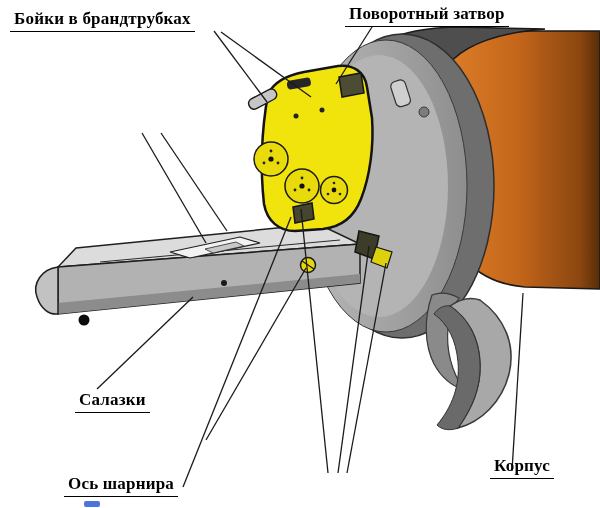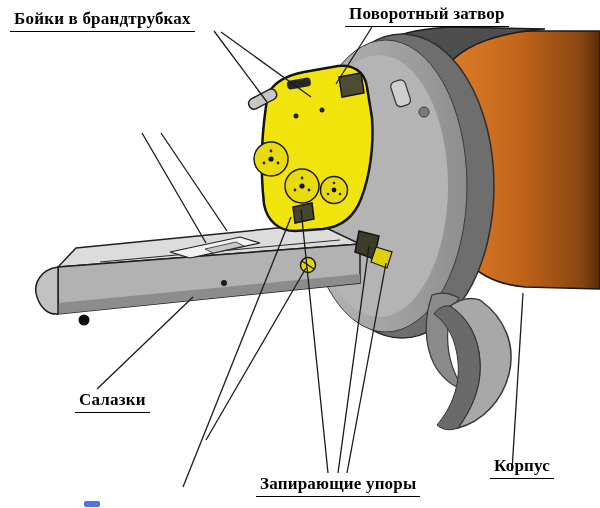--- a/index.html
+++ b/index.html
@@ -133,16 +133,16 @@
       <line x1="347" y1="473" x2="386" y2="263"></line>
       <line x1="512" y1="471" x2="523" y2="293"></line>
     </g>
 
     <rect x="84" y="501" width="16" height="6" rx="2" fill="#2f5bd6" opacity="0.85"></rect>
   </svg>
 
   <div class="lbl lbl-firing">Бойки в брандтрубках</div>
   <div class="lbl lbl-bolt">Поворотный затвор</div>
   <div class="lbl lbl-sled">Салазки</div>
-  <div class="lbl lbl-lugs">Запирающие упоры</div>
+  <div class="lbl lbl-hinge">Ось шарнира</div>
   <div class="lbl lbl-body">Корпус</div>
 
 </div>
 
 </body></html>

